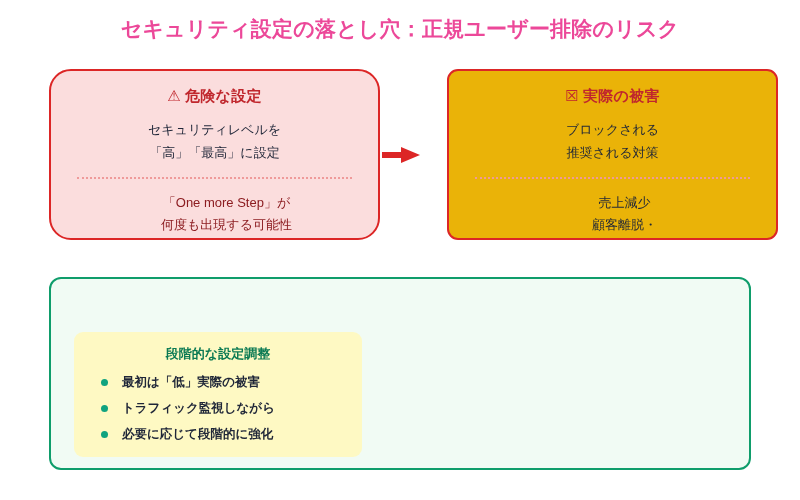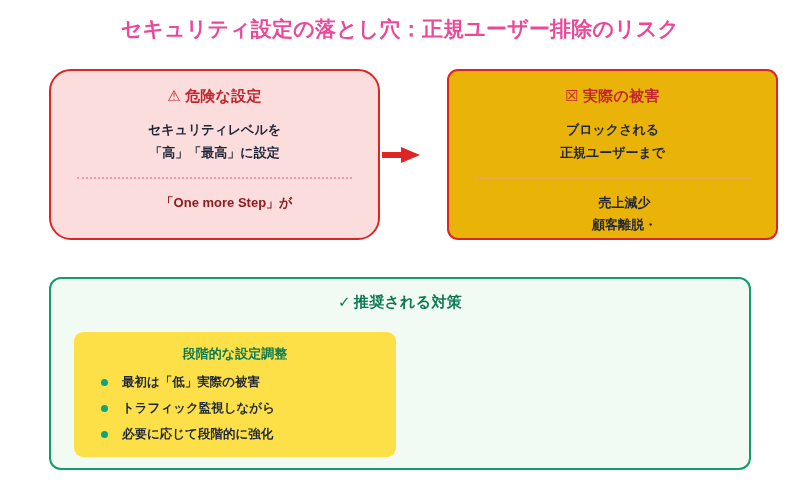--- a/index.html
+++ b/index.html
@@ -66,21 +66,21 @@
     letter-spacing: 0.3px;
   }
   .card-heading .gi {
     font-family: "DejaVu Sans", sans-serif;
     font-weight: normal;
     margin-right: 4px;
   }
   .card-body {
     text-align: center;
     font-size: 13px;
-    font-weight: bold;
+    font-weight: normal;
     color: #1f2638;
     line-height: 1.75;
     margin-top: 13px;
   }
   .card-divider {
     margin: 12px 26px 0 26px;
     border-top: 2px dotted #ef9a9a;
     height: 0;
   }
   .card-body.second {
@@ -146,22 +146,22 @@
   .subcards {
     position: absolute;
     left: 23px;
     top: 53px;
     width: 656px;
     display: flex;
     gap: 62px;
   }
   .subcard {
     box-sizing: border-box;
-    width: 322px;
-    background: #fde047;
+    width: 288px;
+    background: #fef9c3;
     border-radius: 9px;
     padding: 13px 14px 14px 14px;
   }
   .subcard-title {
     text-align: center;
     font-size: 13px;
     font-weight: bold;
     color: #0b7a53;
     margin-bottom: 11px;
   }
@@ -206,47 +206,45 @@
     <div class="card-heading">
       <span class="gi">⚠</span><span>危険な設定</span>
     </div>
     <div class="card-body">
       <div>セキュリティレベルを</div>
       <div>「高」「最高」に設定</div>
     </div>
     <div class="card-divider"></div>
     <div class="card-body second">
       <div>「One more Step」が</div>
+      <div>何度も出現する可能性</div>
     </div>
   </div>
 
   <div class="flow-arrow">
     <div class="shaft"></div>
     <div class="head"></div>
   </div>
 
   <div class="card-danger right">
     <div class="card-heading">
       <span class="gi">☒</span><span>実際の被害</span>
     </div>
     <div class="card-body">
       <div>ブロックされる</div>
-      <div>正規ユーザーまで</div>
+      <div>推奨される対策</div>
     </div>
     <div class="card-divider"></div>
     <div class="card-body second">
       <div>売上減少</div>
       <div>顧客離脱・</div>
     </div>
   </div>
 
   <div class="panel-green">
-    <div class="panel-heading">
-      <span class="gi">✓</span><span>推奨される対策</span>
-    </div>
 
     <div class="subcards">
 
       <div class="subcard">
         <div class="subcard-title">段階的な設定調整</div>
         <ul class="bullets">
           <li>
             <span class="dot"></span>
             <span>最初は「低」実際の被害</span>
           </li>

